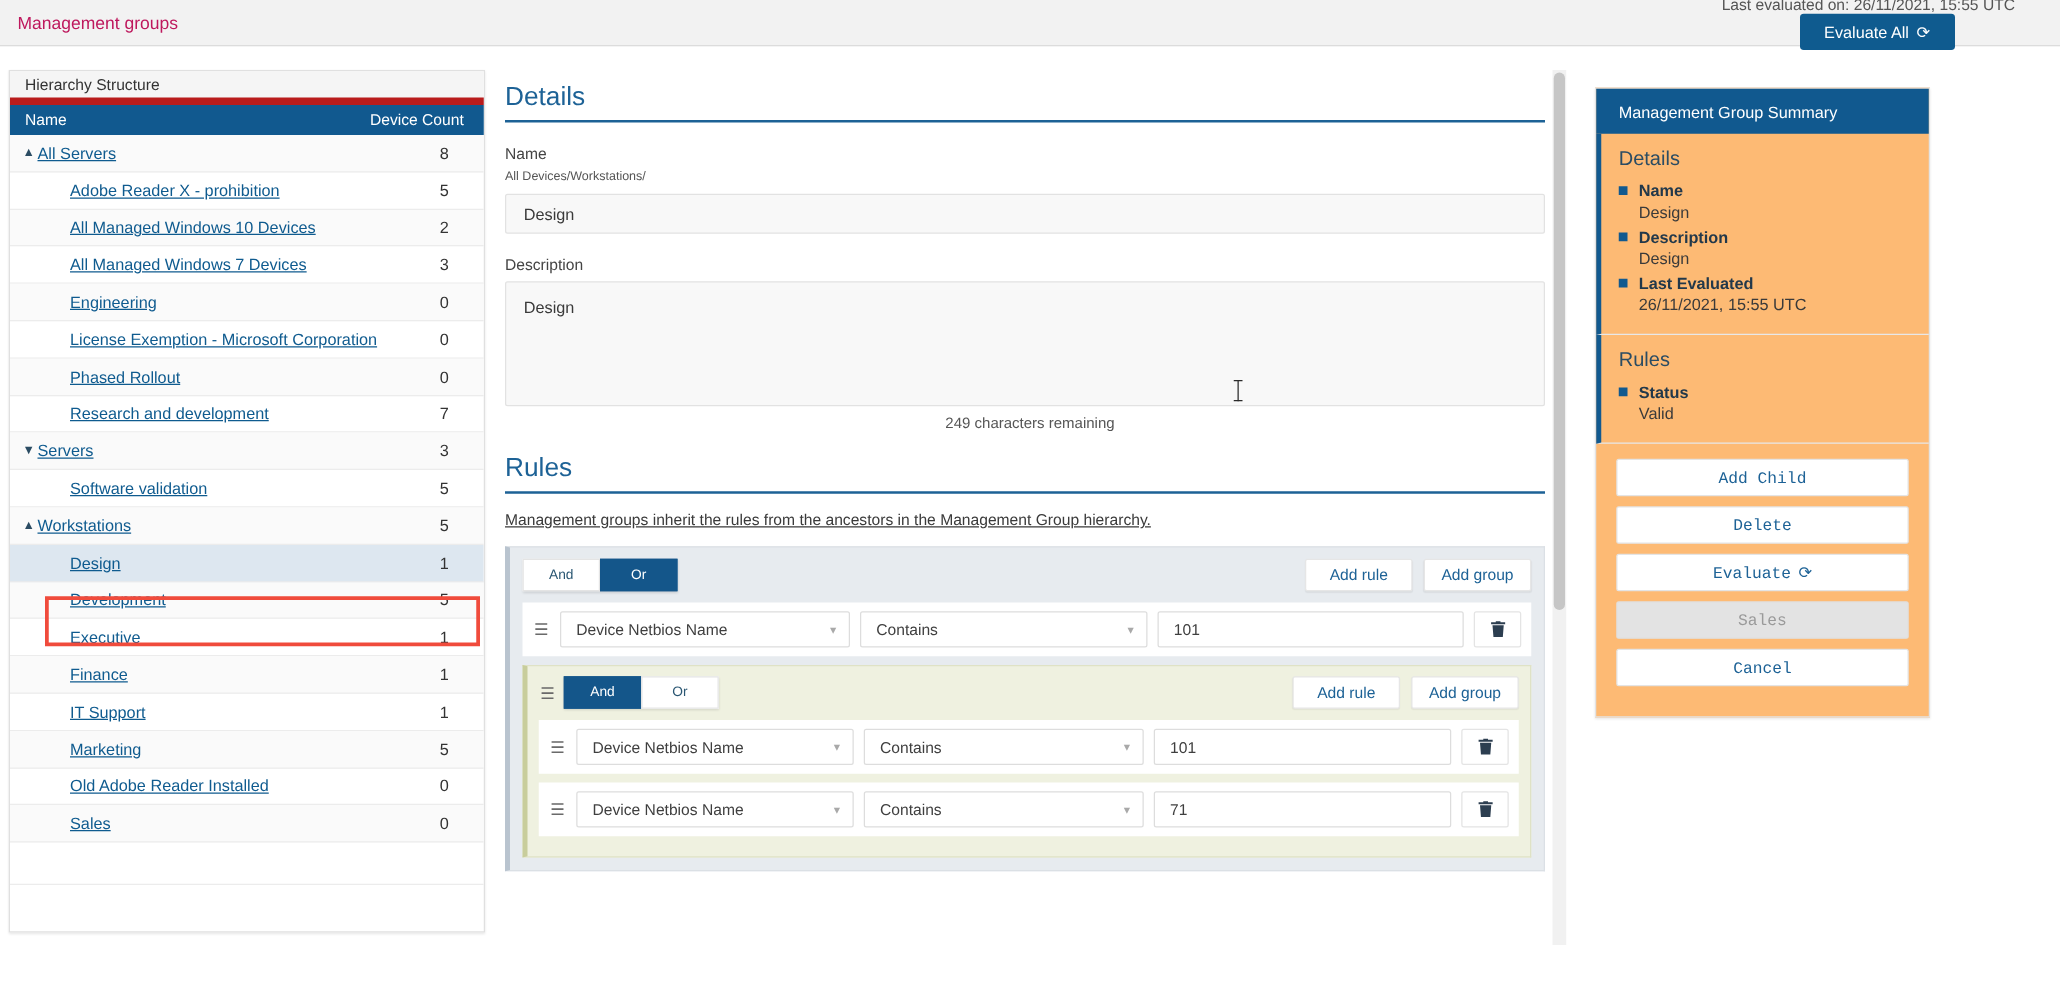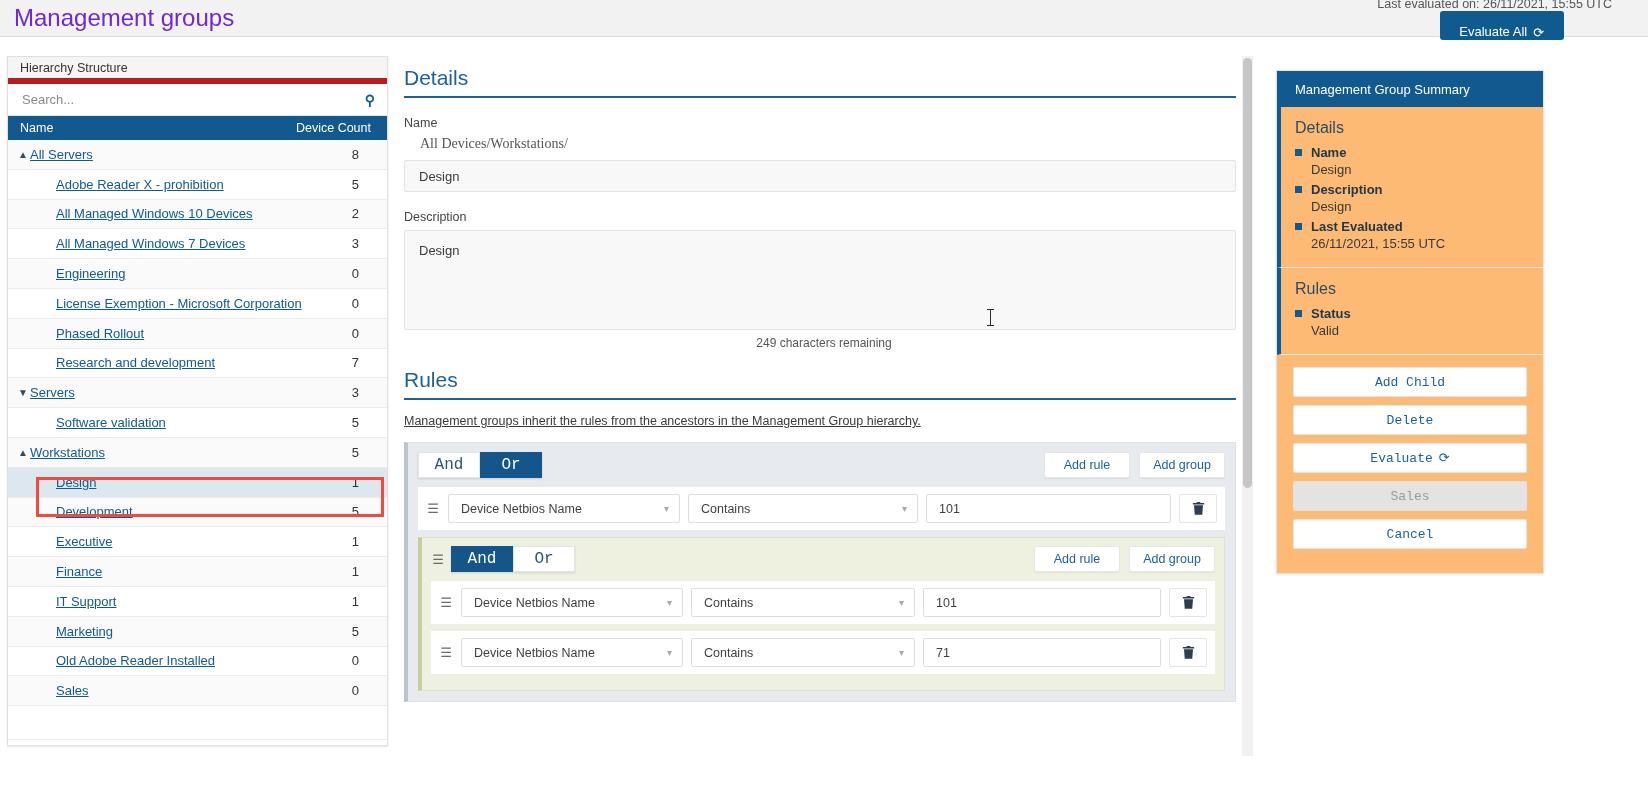--- a/index.html
+++ b/index.html
@@ -13,40 +13,40 @@
 
   
   .topbar {
     position: absolute; left: 0; top: 0; width: 1648px; height: 37px;
     background: #f2f2f2;
     border-bottom: 1px solid #dcdcdc;
     display: flex; align-items: center;
   }
   .page-title {
     margin-left: 14px;
-    font-size: 24px;
-    color: #6d28d9;
+    font-size: 14px;
+    color: #be185d;
     font-weight: 400;
   }
   .topbar-right {
     margin-left: auto; display: flex; align-items: center; padding-right: 22px; flex-direction: column;
   }
   .last-eval {
     font-size: 12.5px; color: #555555; margin-right: 14px;
   }
   .btn-evaluate-all {
     background: #0b5campo;
     background: #0f5b8f;
     color: #ffffff;
     border: none;
     height: 29px;
     min-width: 124px;
     border-radius: 3px;
     font-size: 13px;
-    display: flex; align-items: flex-end; justify-content: center; gap: 6px;
+    display: flex; align-items: center; justify-content: center; gap: 6px;
     cursor: pointer;
     font-family: "Liberation Sans", sans-serif;
   }
   .refresh-glyph { font-size: 13px; line-height: 1; }
 
   
   .left-panel {
     position: absolute; left: 7px; top: 56px; width: 381px; height: 690px;
     background: #ffffff;
     border: 1px solid #e0e0e0;
@@ -121,21 +121,21 @@
     font-size: 21px; color: #1d6296; font-weight: 400;
     padding: 10px 0 6px 8px;
   }
   .sec-rule {
     height: 2px; background: #1d6296; margin: 0 0 0 8px; width: 832px;
   }
   .field-label {
     font-size: 12.5px; color: #444444; margin: 18px 0 6px 8px;
   }
   .path-text {
-    font-size: 14px; color: #555555; margin-left: 24px; margin-bottom: 8px; font-family: Liberation Serif, serif;
+    font-size: 10px; color: #555555; margin-left: 8px; margin-bottom: 8px;
   }
   .input-box {
     margin-left: 8px; width: 832px; height: 32px;
     background: #f8f8f8; border: 1px solid #e2e2e2; border-radius: 2px;
     display: flex; align-items: center; padding-left: 14px;
     font-size: 13px; color: #3a3a3a;
   }
   .textarea-box {
     margin-left: 8px; width: 832px; height: 100px;
     background: #f8f8f8; border: 1px solid #e2e2e2; border-radius: 2px;
@@ -167,25 +167,24 @@
     background: #e7ebef;
     border: 1px solid #dbe0e5;
     border-left: 4px solid #b9c4cf;
     padding: 8px 10px 10px 10px;
   }
   .qb-toolbar {
     display: flex; align-items: center; height: 28px; margin-bottom: 8px;
   }
   .toggle-grp { display: flex; box-shadow: 0 1px 2px rgba(0,0,0,.12); }
   .toggle-btn {
-    width: 62px; height: 26px; font-size: 16px;
+    width: 62px; height: 26px; font-size: 11px;
     display: flex; align-items: center; justify-content: center;
     background: #ffffff; color: #2b5773; border: 1px solid #e4e4e4;
     cursor: pointer;
-    font-family: Liberation Mono, monospace;
   }
   .toggle-btn.active { background: #14568a; color: #ffffff; border-color: #14568a; }
   .qb-actions { margin-left: auto; display: flex; gap: 9px; }
   .qb-btn {
     min-width: 86px; height: 26px; background: #ffffff; border: 1px solid #e6e6e6;
     border-radius: 2px; color: #1d6296; font-size: 12.5px;
     display: flex; align-items: center; justify-content: center; cursor: pointer;
     box-shadow: 0 1px 1px rgba(0,0,0,.06);
   }
 
@@ -286,24 +285,20 @@
     <span class="last-eval">Last evaluated on: 26/11/2021, 15:55 UTC</span>
     <button class="btn-evaluate-all">
       <span>Evaluate All</span>
       <span class="refresh-glyph">⟳</span>
     </button>
   </div>
 </div>
 
 <div class="left-panel">
   <div class="lp-header">Hierarchy Structure</div>
-  <div class="lp-search">
-    <input type="text" placeholder="Search..." style="">
-    <span class="search-icon">⚲</span>
-  </div>
   <div class="tbl-head">
     <span class="th-name">Name</span>
     <span class="th-count">Device Count</span>
   </div>
   <div class="tree" id="tree-container">
       <div class="tree-row alt">
         <span class="caret">▲</span>
         <span class="label ind-0">All Servers</span>
         <span class="count">8</span>
       </div>

